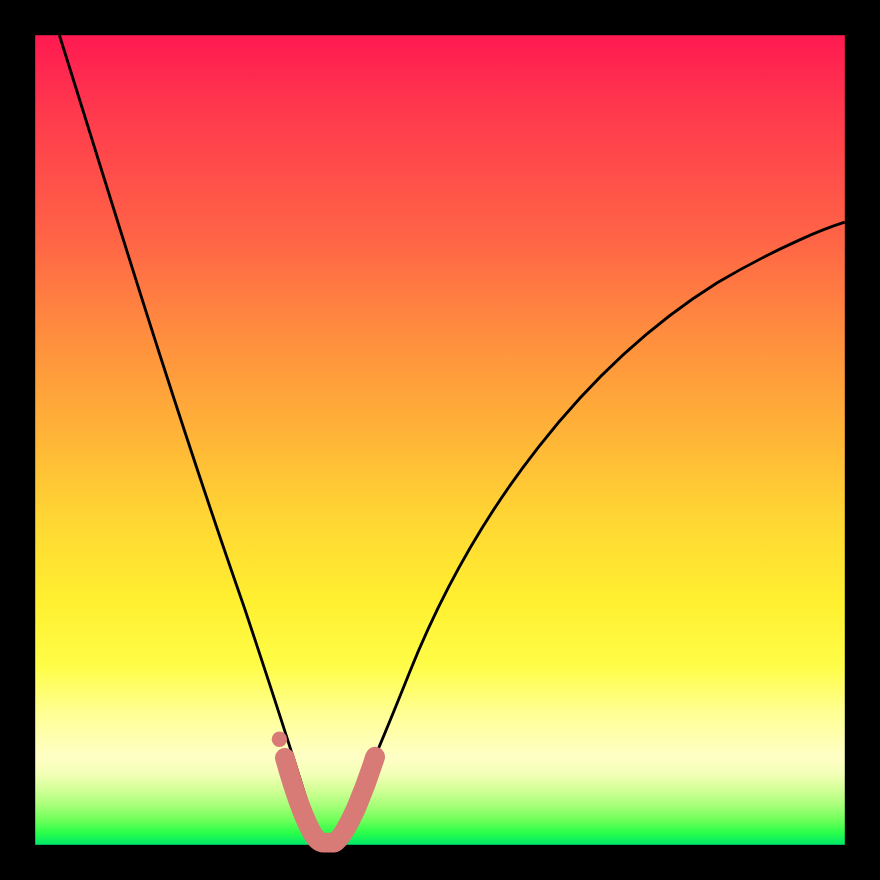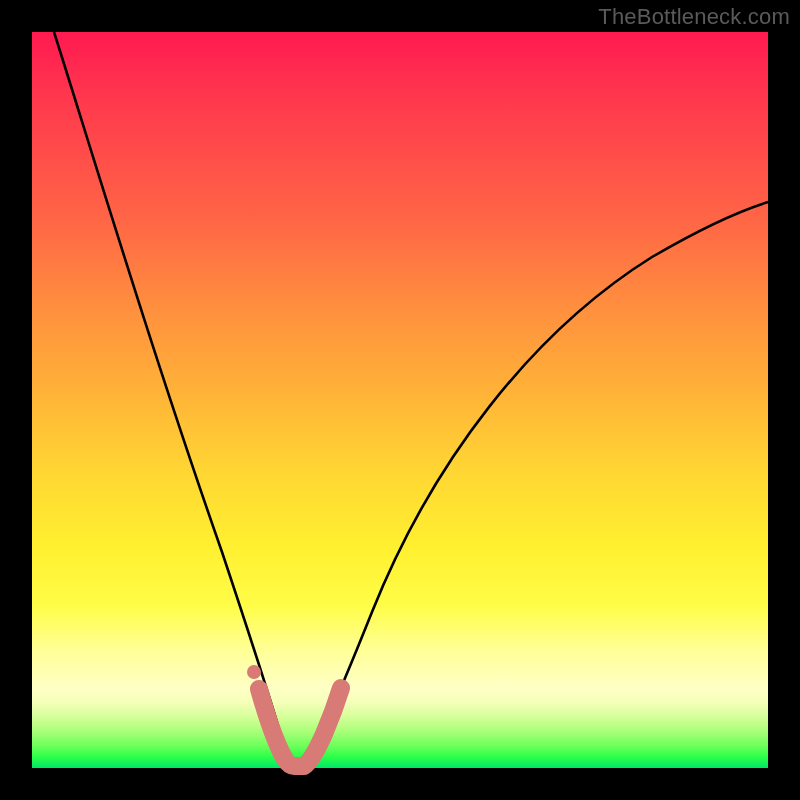--- a/index.html
+++ b/index.html
@@ -63,21 +63,20 @@
     width: 736px;
     height: 736px;
     overflow: visible;
   }
 </style>
 </head>
 <body>
 
 <div class="frame">
 
-  <div class="watermark">TheBottleneck.com</div>
 
   <div class="plot-area">
 
     <svg class="curve-layer" viewBox="0 0 736 736" preserveAspectRatio="none">
 
       <path fill="none" stroke="#000" stroke-width="2.6" d="M 22 0
                C 60 120, 120 320, 190 520
                C 210 580, 230 640, 248 700
                C 252 716, 256 728, 260 735
                L 268 735

